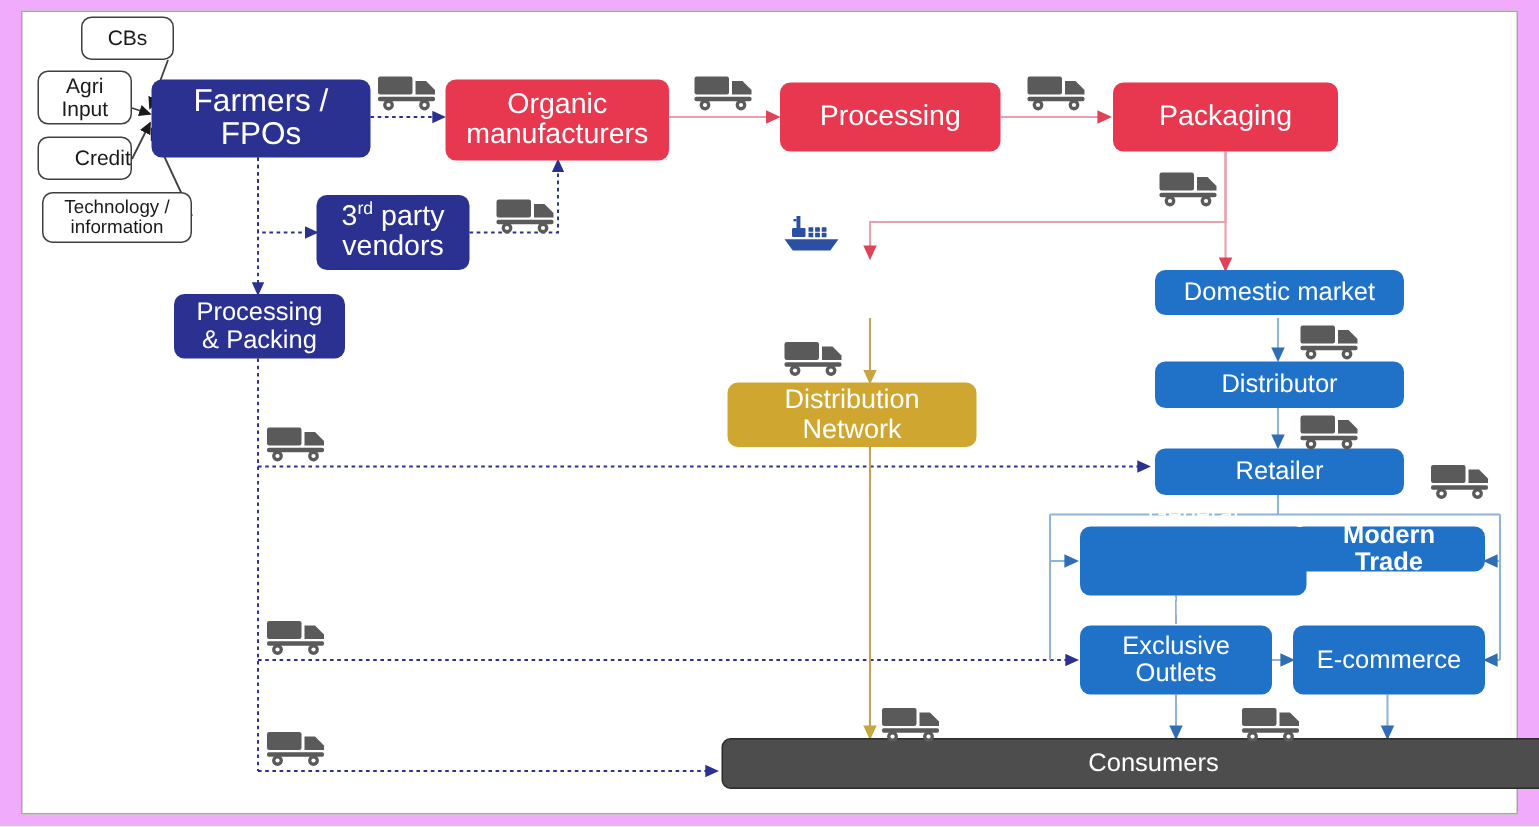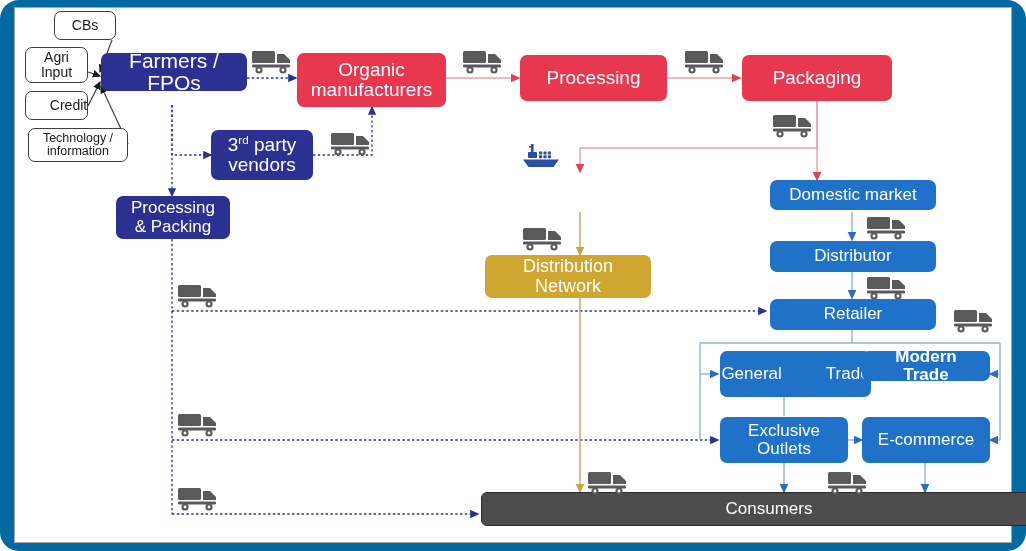--- a/index.html
+++ b/index.html
@@ -1,17 +1,17 @@
 <!DOCTYPE html>
 <html><head>
 <meta charset="utf-8">
 <style>
   html,body{margin:0;padding:0;background:#ffffff;}
   body{font-family:"Liberation Sans", sans-serif;}
-  #stage{position:relative;width:1026px;height:551px;background:#0369a1;overflow:hidden;border-radius:19px;}
+  #stage{position:relative;width:1026px;height:551px;background:#f0abfc;overflow:hidden;}
   #frame{position:absolute;left:14px;top:7px;width:998px;height:536px;border:1px solid #a6a6a6;background:#fff;box-sizing:border-box;}
   svg#wires{position:absolute;left:0;top:0;width:1026px;height:551px;pointer-events:none;}
 
   .node{position:absolute;box-sizing:border-box;display:flex;align-items:center;justify-content:center;
         text-align:center;color:#ffffff;line-height:1.06;border-radius:7px;padding:2px 4px;}
   .navy{background:#2b3190;}
   .red{background:#e8384f;}
   .gold{background:#cfa62f;}
   .blue{background:#1f72c8;}
   .dark{background:#4d4d4d;border:1px solid #2b2b2b;}
@@ -125,21 +125,21 @@
 
   <div class="inbox" style="left:25px;top:91px;width:63px;height:29px;font-size:14px;padding-left:24px;">
     <span>Credit</span>
   </div>
 
   <div class="inbox" style="left:28px;top:128px;width:100px;height:34px;font-size:12.5px;flex-direction:column;">
     <span>Technology /</span>
     <span>information</span>
   </div>
 
-  <div class="node navy" style="left:101px;top:53px;width:146px;height:38px;font-size:21px;">
+  <div class="node navy" style="left:101px;top:53px;width:146px;height:52px;font-size:21px;">
     <span>Farmers / FPOs</span>
   </div>
 
   <div class="node navy" style="left:211px;top:130px;width:102px;height:50px;font-size:19px;flex-direction:column;">
     <span><span>3</span><sup>rd</sup><span> party</span></span>
     <span>vendors</span>
   </div>
 
   <div class="node navy" style="left:116px;top:196px;width:114px;height:43px;font-size:17px;flex-direction:column;">
     <span>Processing</span>
@@ -170,21 +170,21 @@
   </div>
 
   <div class="node blue" style="left:770px;top:241px;width:166px;height:31px;font-size:17px;">
     <span>Distributor</span>
   </div>
 
   <div class="node blue" style="left:770px;top:299px;width:166px;height:31px;font-size:17px;">
     <span>Retailer</span>
   </div>
 
-  <div class="node blue" style="left:720px;top:351px;width:151px;height:46px;font-size:17px;flex-direction:row;gap:44px;">
+  <div class="node blue" style="left:720px;top:351px;width:151px;height:46px;font-size:17px;flex-direction:column;gap:44px;">
     <span>General</span>
     <span>Trade</span>
   </div>
 
   <div class="node blue" style="left:862px;top:351px;width:128px;height:30px;font-size:17px;flex-direction:column;font-weight:bold;">
     <span>Modern</span>
     <span>Trade</span>
   </div>
 
   <div class="node blue" style="left:862px;top:417px;width:128px;height:46px;font-size:17px;">

